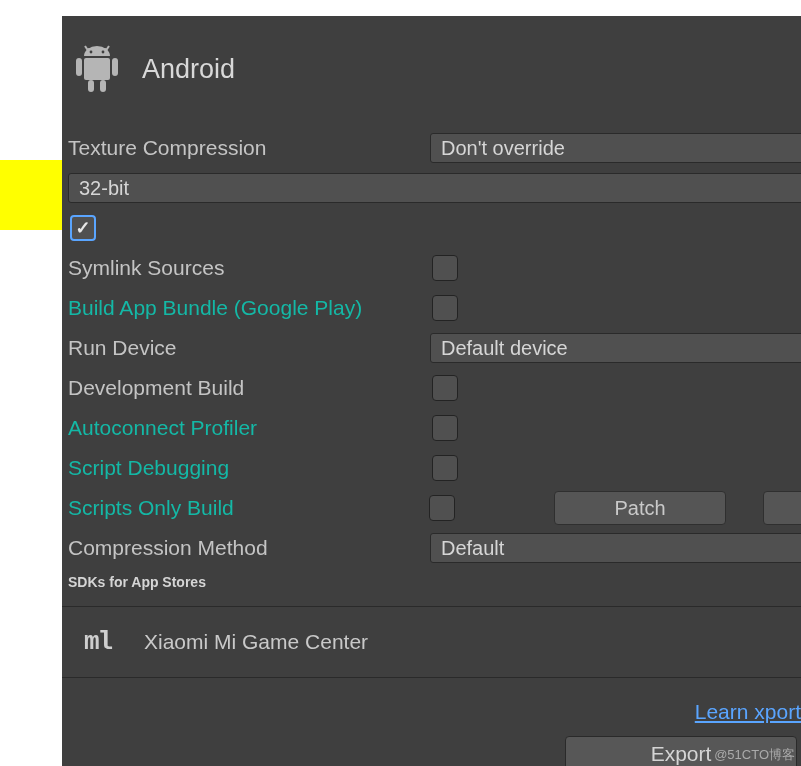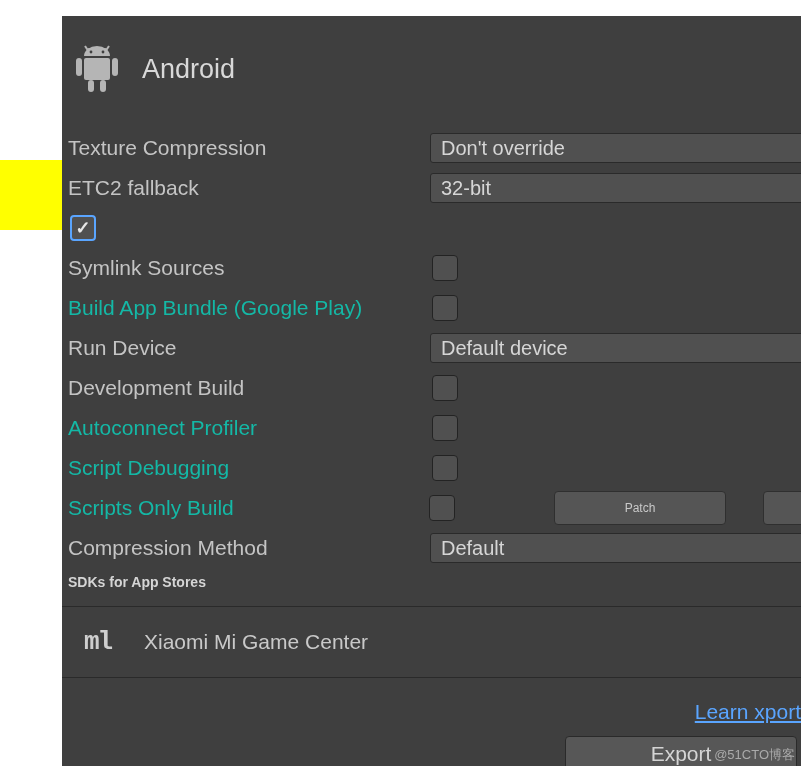--- a/index.html
+++ b/index.html
@@ -87,21 +87,21 @@
   .patch-row {
     display: flex;
     align-items: center;
     gap: 22px;
   }
   .btn {
     background: #555555;
     border: 1px solid #2f2f2f;
     border-radius: 4px;
     color: #c9c9c9;
-    font-size: 12px;
+    font-size: 20px;
     height: 34px;
     display: flex;
     align-items: center;
     justify-content: center;
     margin-left: 15px;
   }
   .btn-patch { width: 172px; }
   .btn-small { width: 44px; margin-right: -6px; }
   .section-title {
     font-weight: bold;
@@ -223,21 +223,20 @@
   <div class="rows">
 
     <div class="row">
       <span class="label">Texture Compression</span>
       <div class="dropdown">
         <span>Don't override</span>
       </div>
     </div>
 
     <div class="row">
-      <span class="label">ETC2 fallback</span>
       <div class="dropdown">
         <span>32-bit</span>
       </div>
     </div>
 
     <div class="row">
       <div class="checkbox checked">
         <span class="checkmark">✓</span>
       </div>
     </div>

